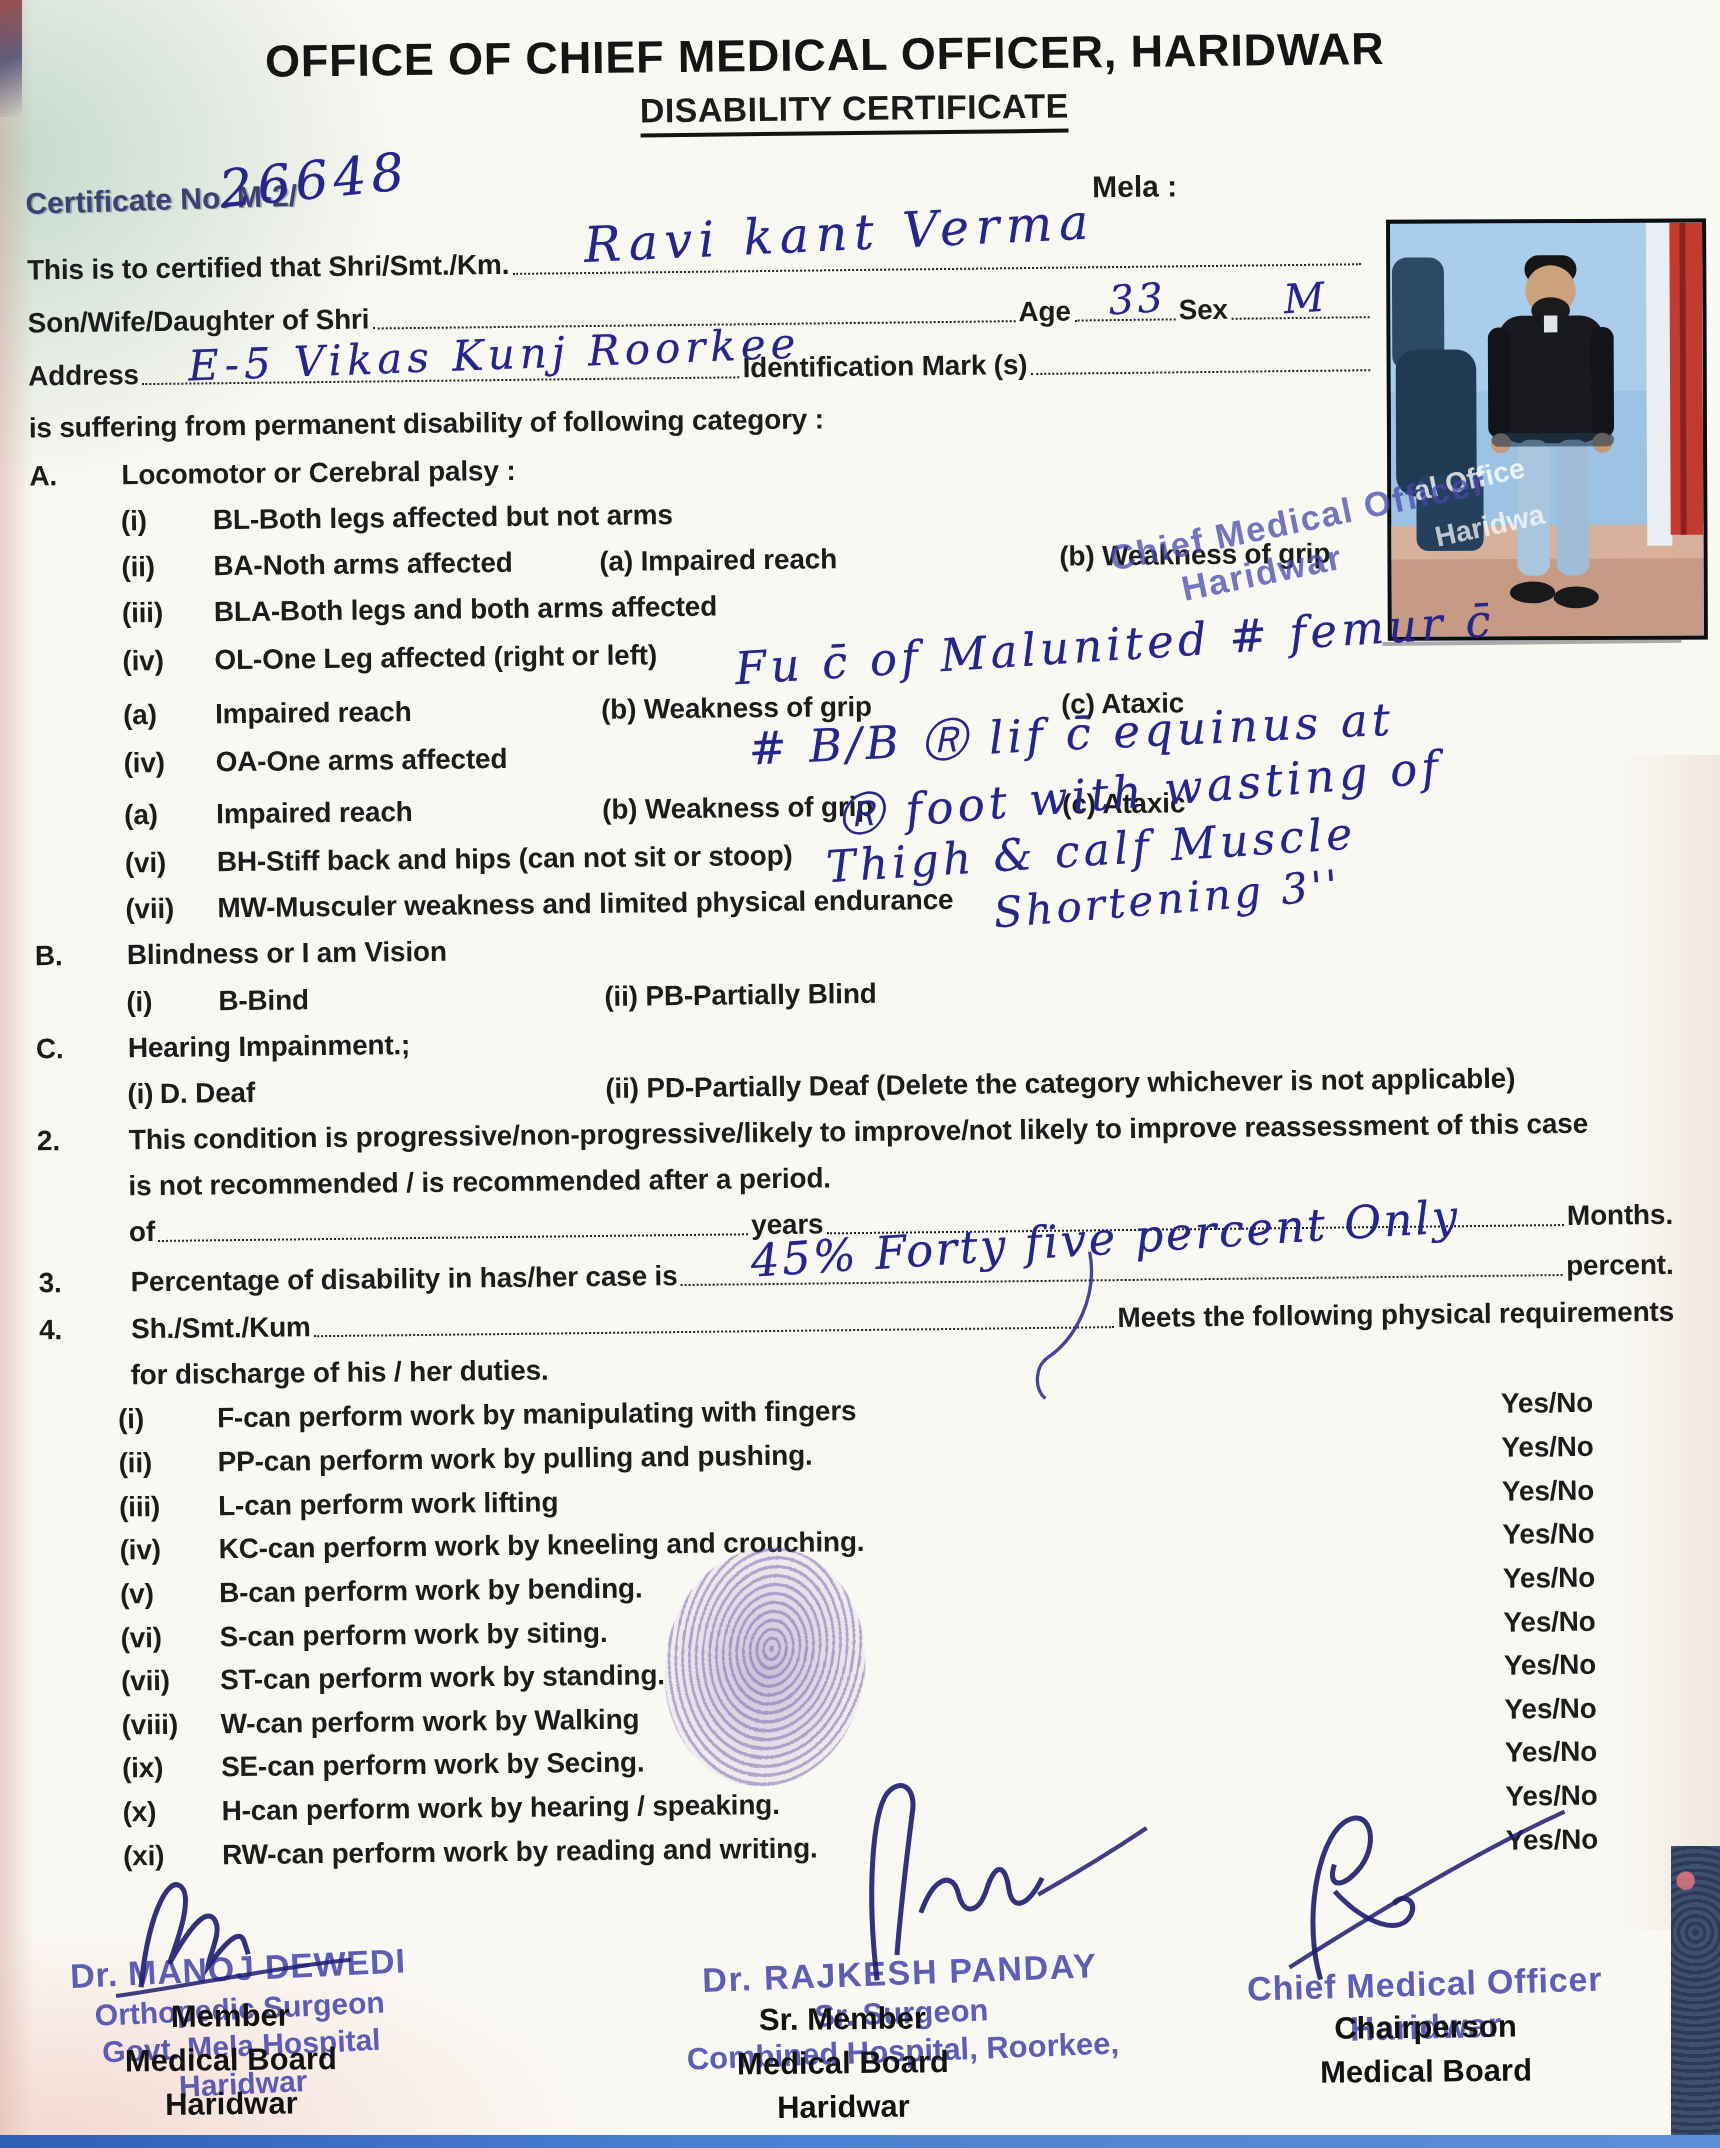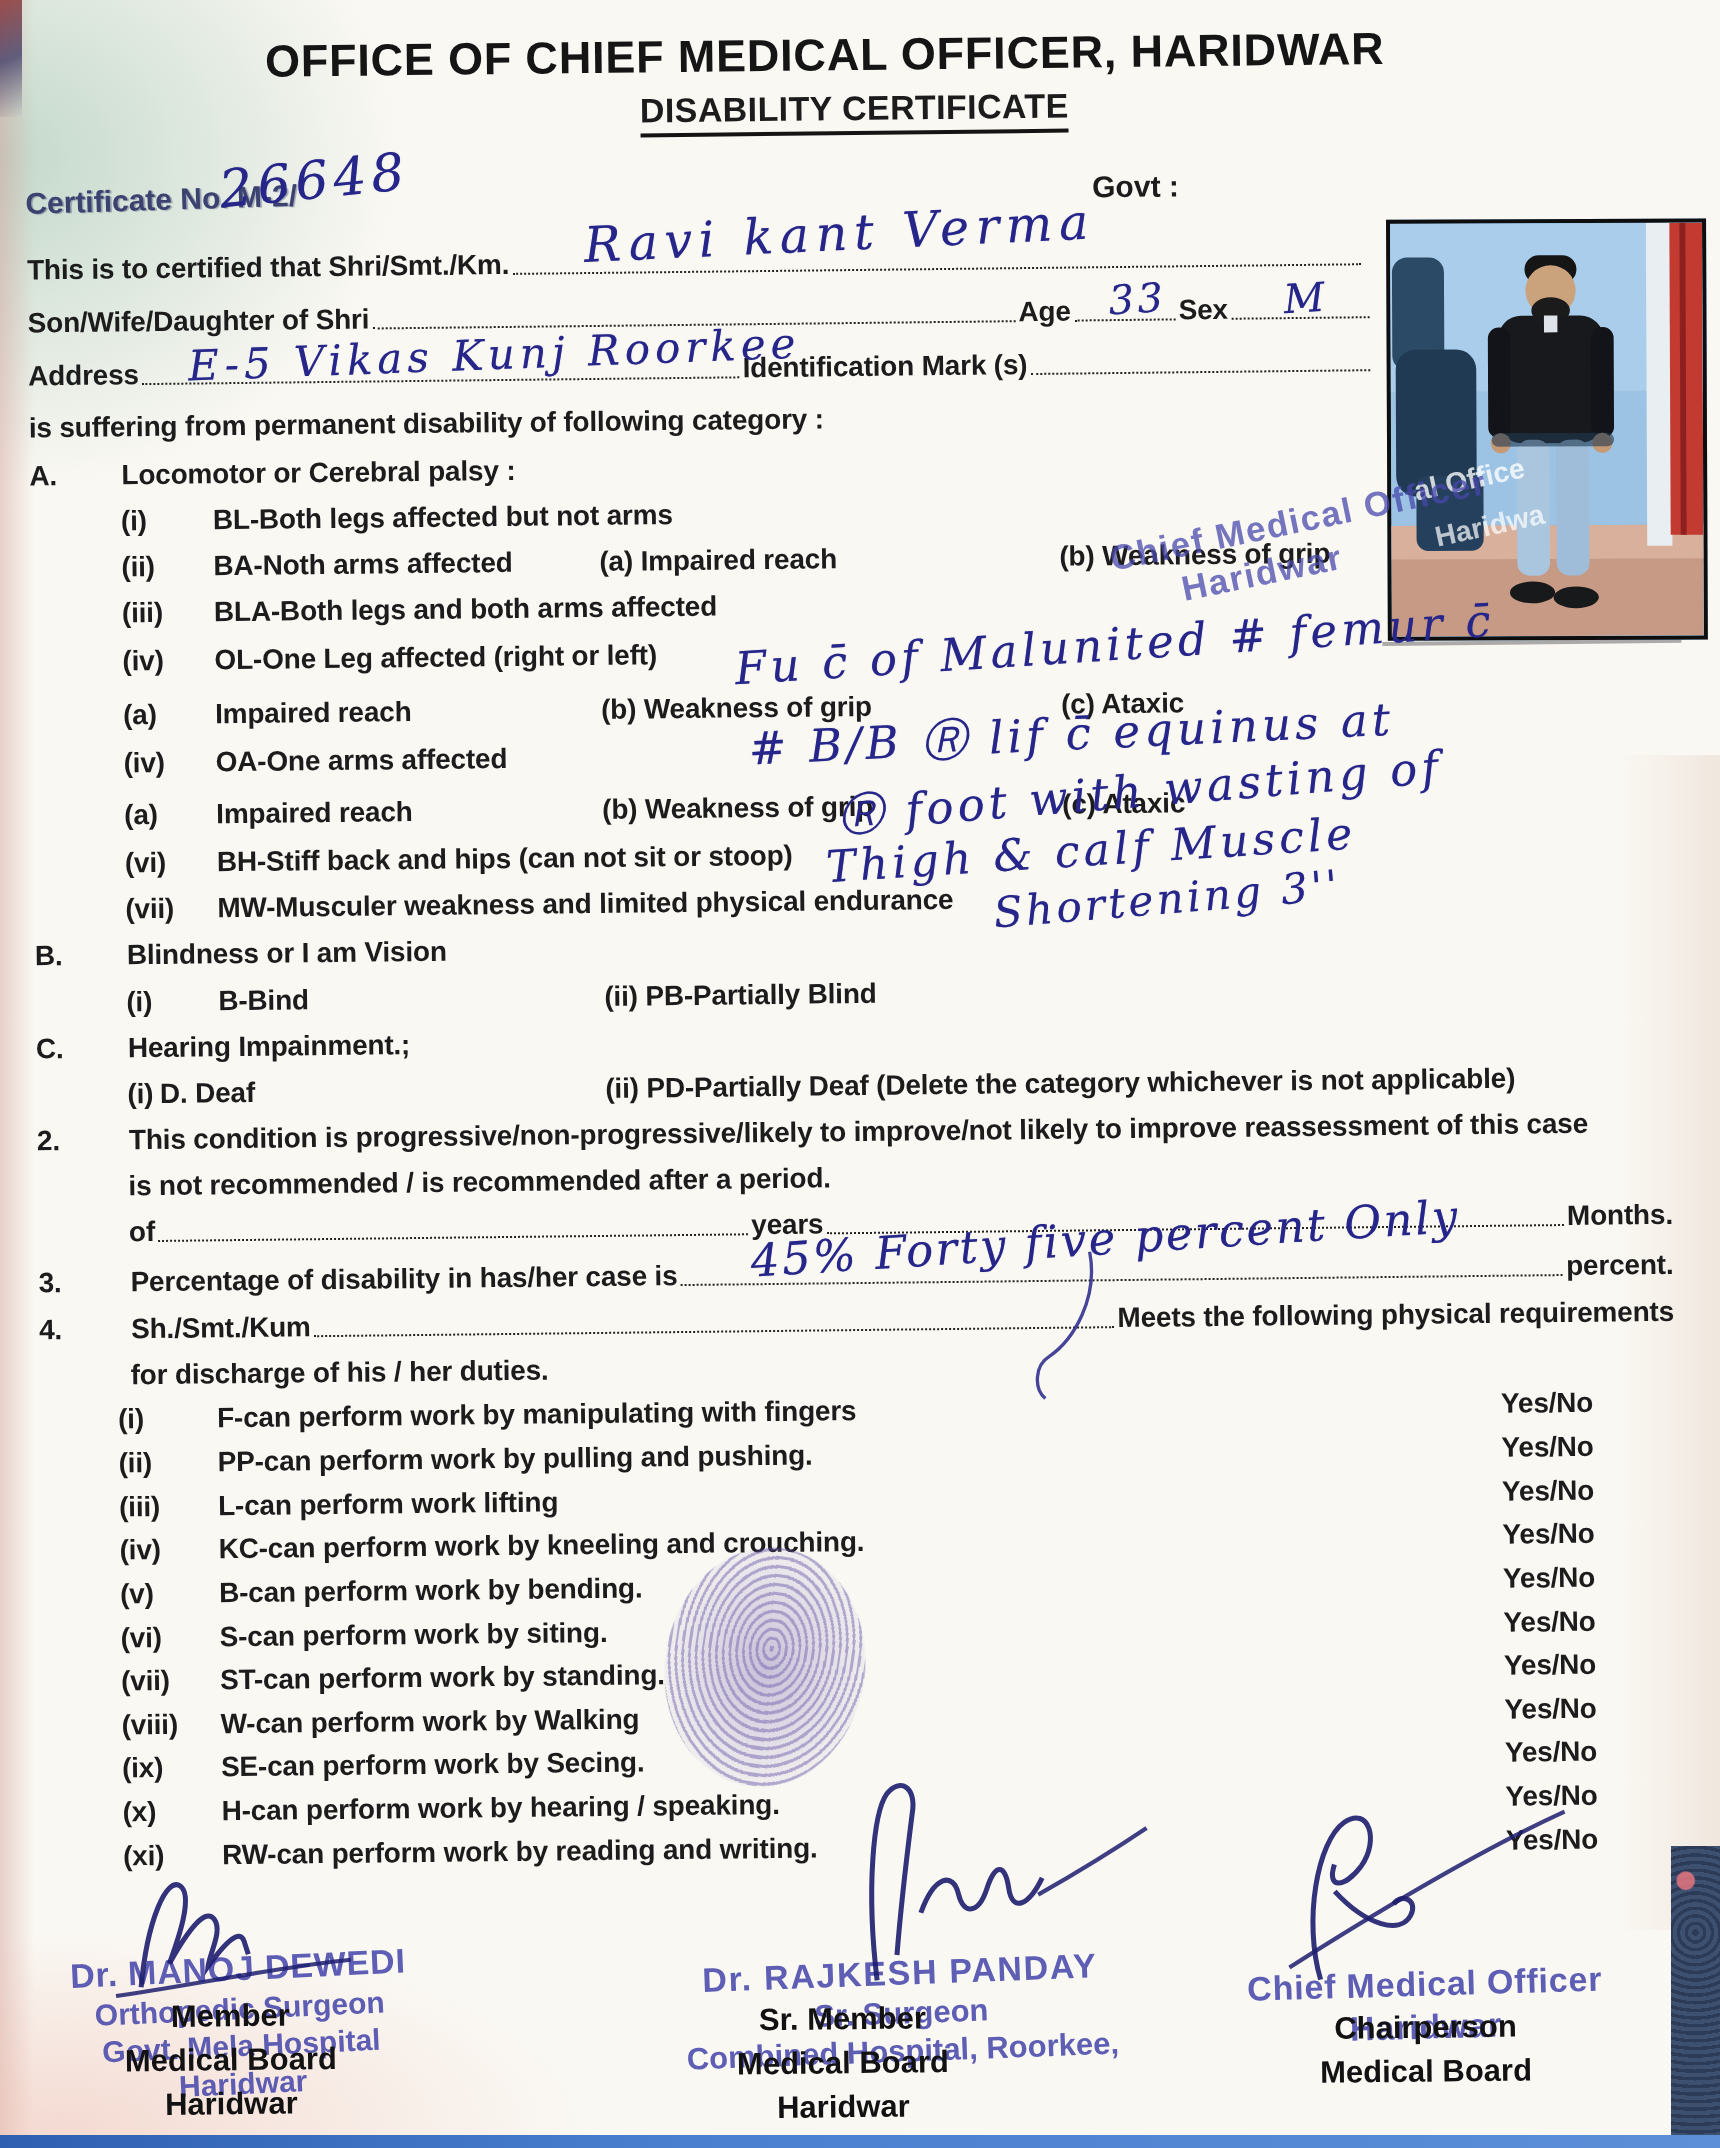--- a/index.html
+++ b/index.html
@@ -104,21 +104,21 @@
   <div class="tint tint-right"></div>
 
   <div class="tilt">
 
     <div class="title">OFFICE OF CHIEF MEDICAL OFFICER, HARIDWAR</div>
     <div class="subtitle">
       <span>DISABILITY CERTIFICATE</span>
     </div>
     <div class="certno">Certificate No. M-2/</div>
     <span class="hw hw-certno">26648</span>
-    <div class="datelbl">Govt :</div>
+    <div class="datelbl">Mela :</div>
 
     <div class="photo">
       <svg width="312" height="413" viewBox="0 0 372 492">
         <rect x="0" y="0" width="372" height="492" fill="#9cc3e4"></rect>
         <rect x="0" y="0" width="372" height="200" fill="#a9cdea"></rect>
         <rect x="0" y="360" width="372" height="132" fill="#c79a85"></rect>
         <rect x="0" y="360" width="372" height="40" fill="#d8b09c"></rect>
         <rect x="305" y="0" width="30" height="385" fill="#e9eef3"></rect>
         <rect x="333" y="0" width="39" height="372" fill="#c23a30"></rect>
         <rect x="345" y="0" width="7" height="372" fill="#8e1f1f"></rect>

